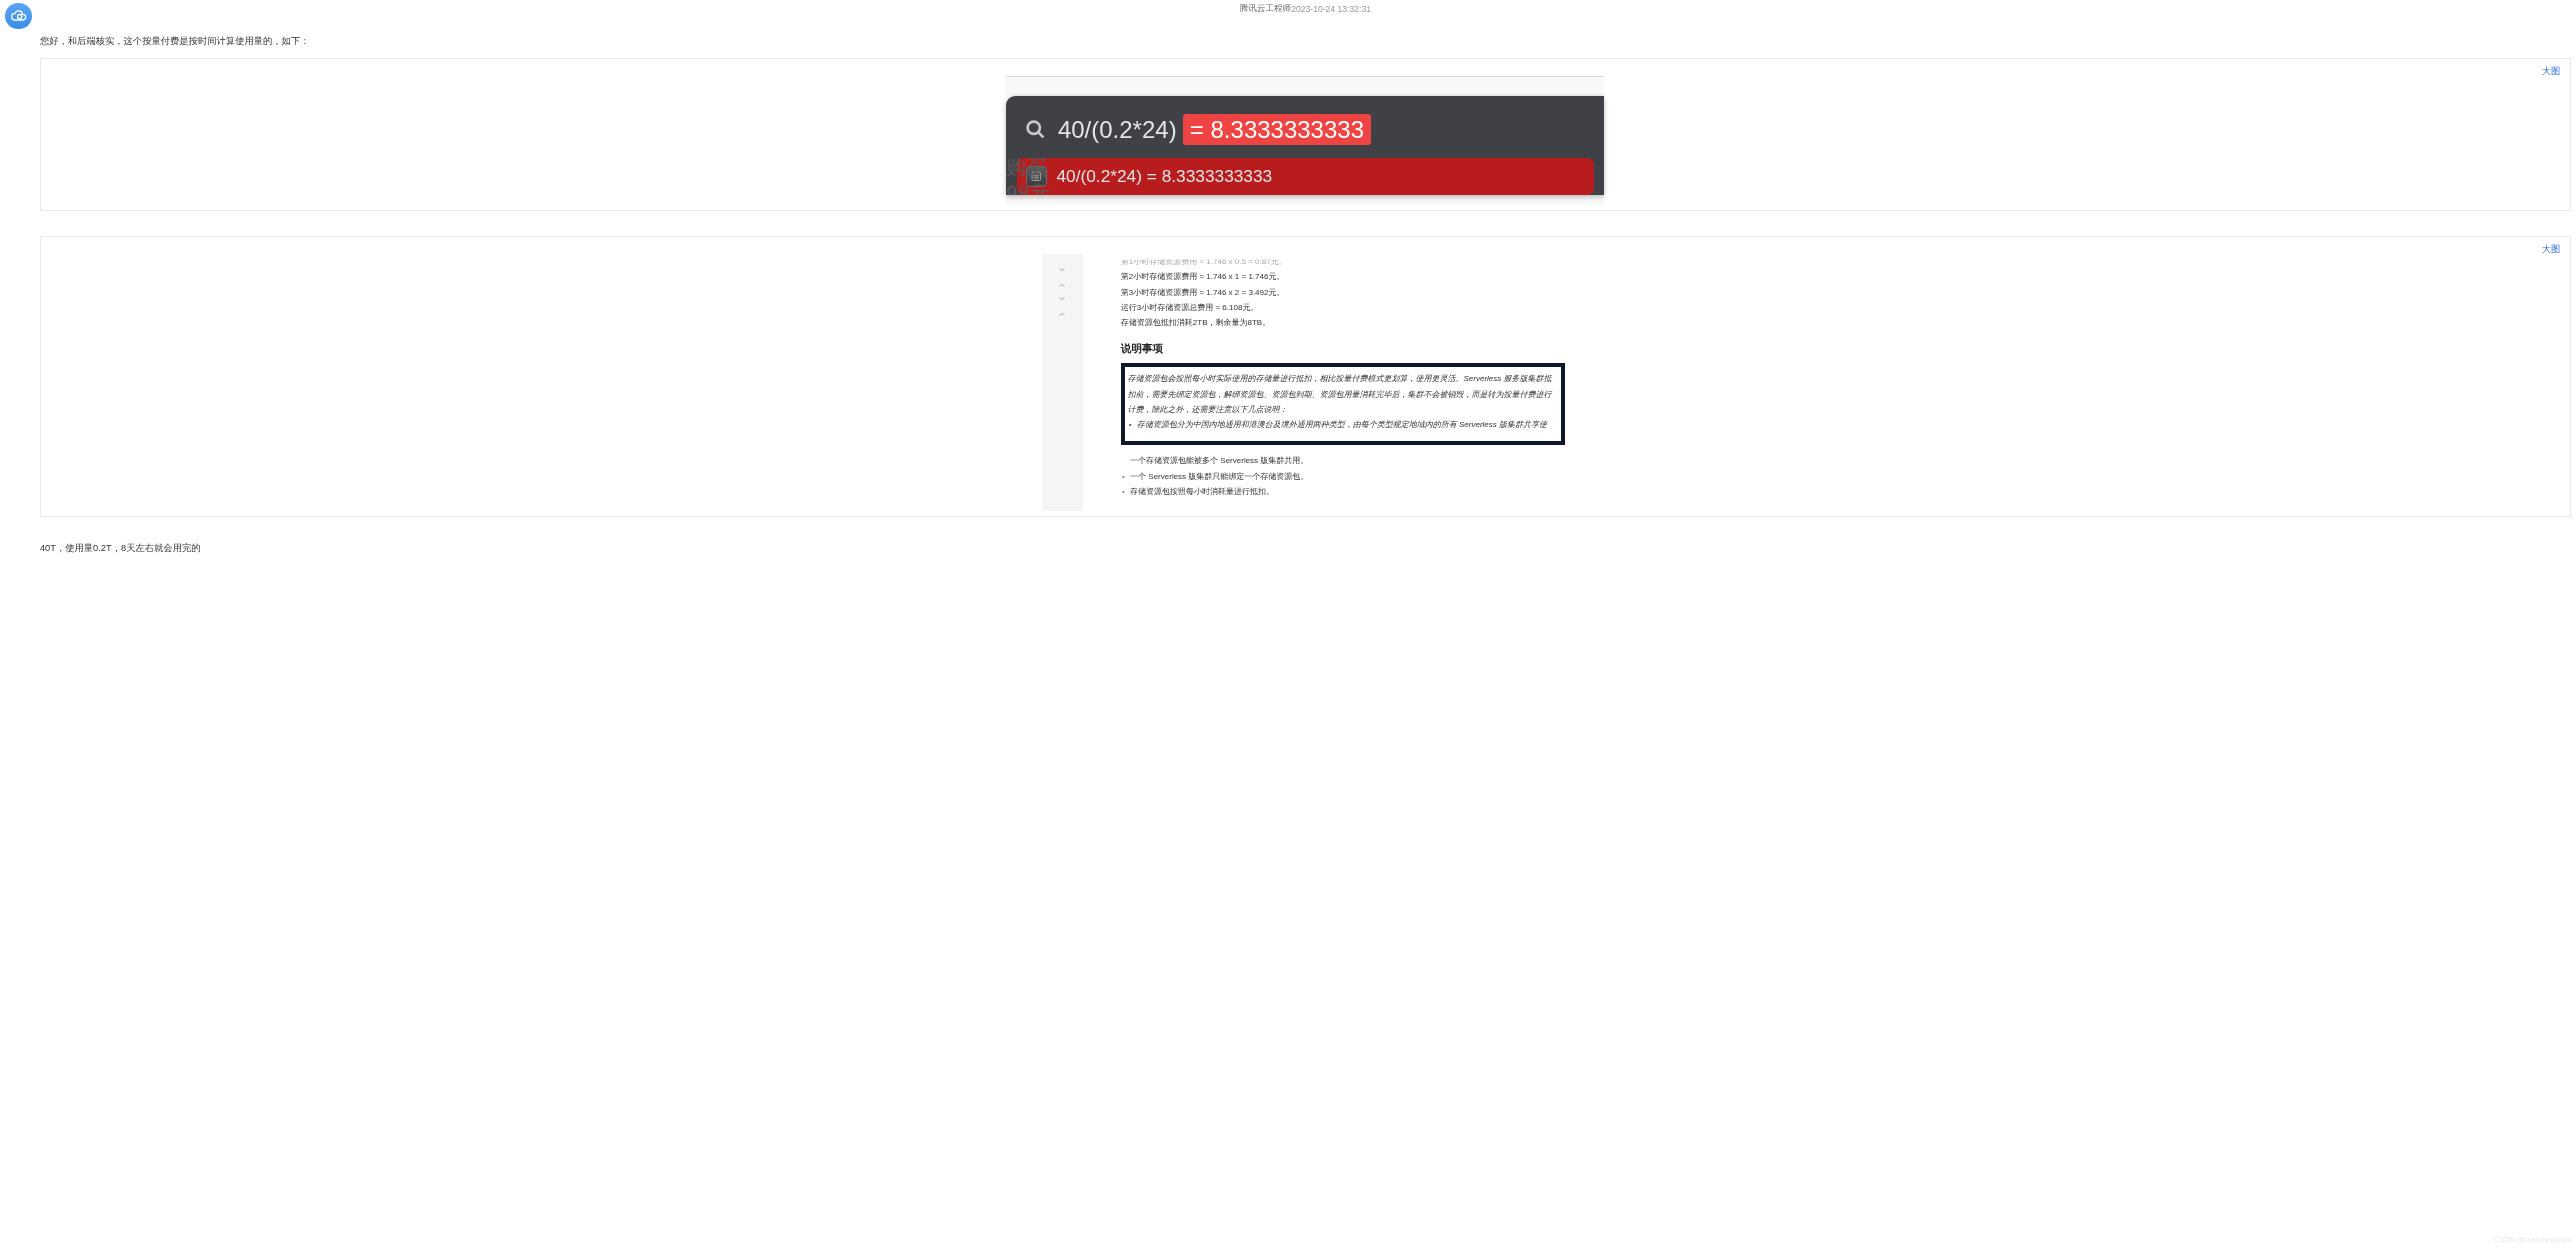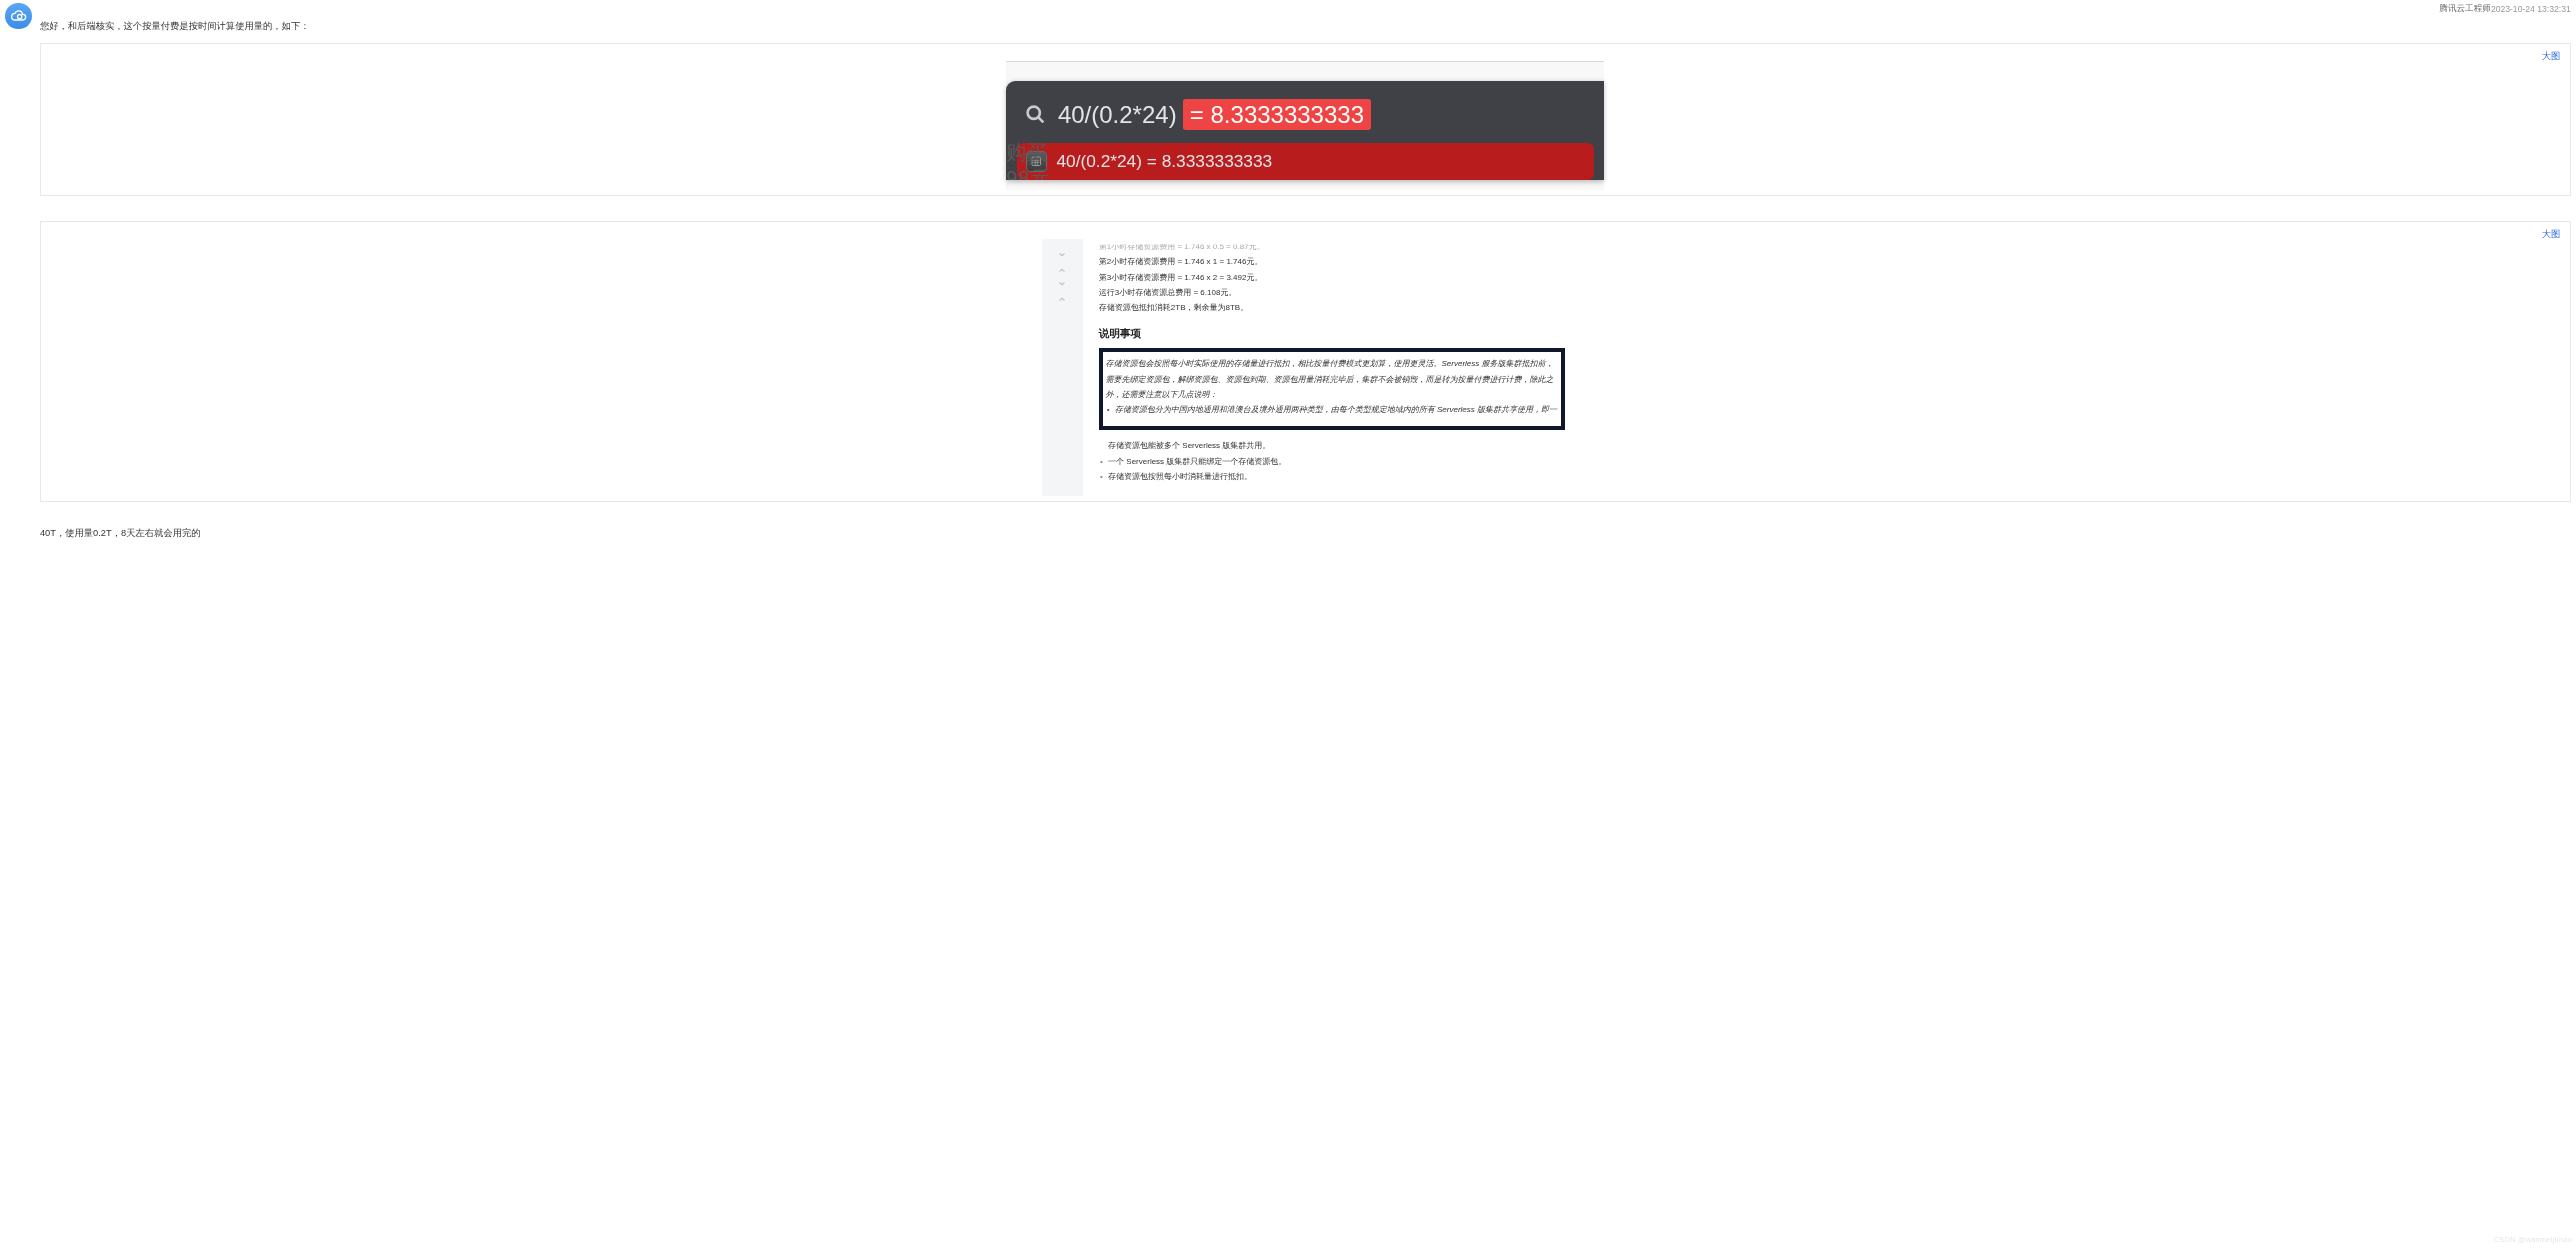--- a/index.html
+++ b/index.html
@@ -12,21 +12,21 @@
   }
   .msg-wrap { display: flex; gap: 8px; }
   .avatar {
     width: 26.6px; height: 26.6px; border-radius: 50%;
     background: linear-gradient(180deg, #5aa5f6, #3a8de8);
     display: flex; align-items: center; justify-content: center;
     flex-shrink: 0;
   }
   .avatar svg { width: 16px; height: 16px; }
   .msg-body { flex: 1; }
-  .msg-head { display: flex; justify-content: flex-end; align-items: center; margin-bottom: 4px; }
+  .msg-head { display: flex; justify-content: center; align-items: center; margin-bottom: 19px; }
   .author { color: #666; font-size: 8.6px; }
   .timestamp { color: #999; font-size: 8.6px; }
   .msg-text { color: #333; font-size: 9.3px; margin-bottom: 9.3px; line-height: 1.6; }
   .attach-box {
     border: 0.7px solid #e5e8ed;
     background: #fff;
     position: relative;
     padding: 5.3px;
     margin-bottom: 25px;
   }
@@ -91,20 +91,21 @@
     color: #595959; font-size: 20px;
     letter-spacing: 0.7px;
     line-height: 1.3;
   }
 
   
   .doc-img {
     width: 527px;
     display: flex;
     background: #fff;
+    gap: 22px;
   }
   .doc-left {
     width: 41px; background: #f4f5f7;
     display: flex; flex-direction: column; align-items: center;
     padding-top: 12px; gap: 6.6px;
     color: #b8bcc3; font-size: 8px;
   }
   .chevron { width: 8px; height: 8px; }
   .doc-main { flex: 1; padding: 0 4px 12px 16px; font-size: 8px; color: #333; line-height: 1.9; }
   .doc-line { }

